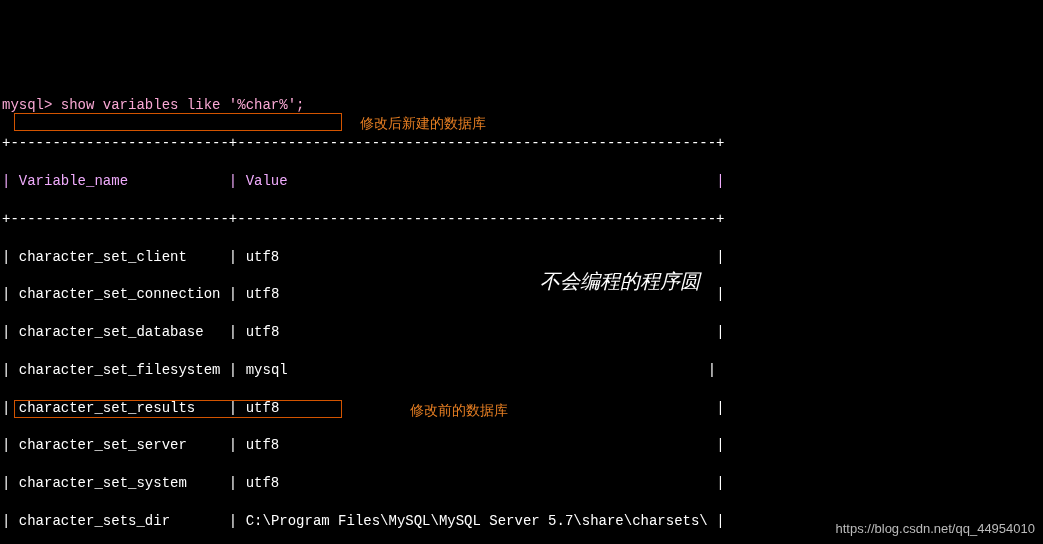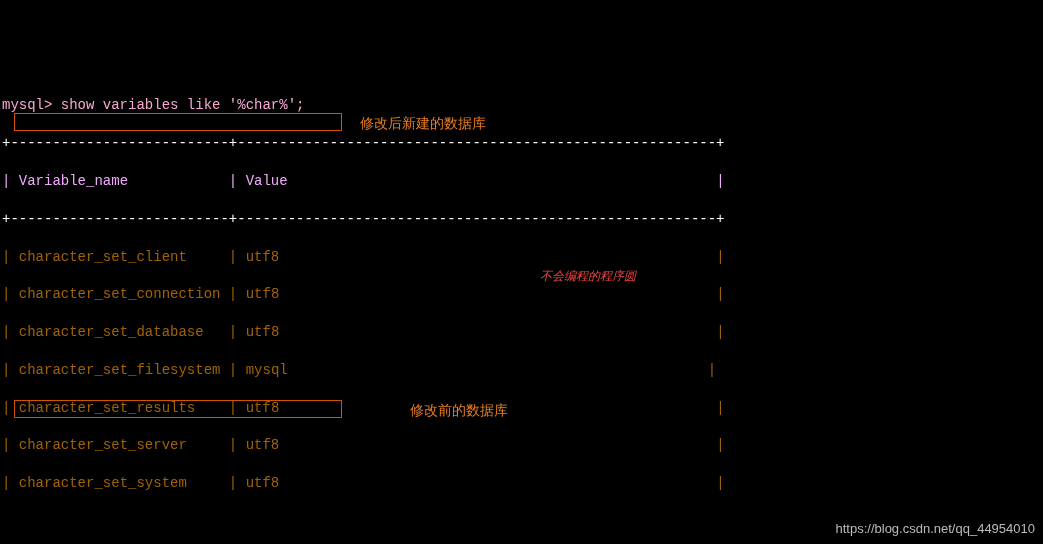--- a/index.html
+++ b/index.html
@@ -12,33 +12,33 @@
       width: 1043px;
       height: 544px;
       overflow: hidden;
       position: relative;
       white-space: pre;
     }
     .terminal { padding: 2px 2px; }
     .prompt-line { color: #f9a8d4; }
     .border-line { color: #fff; }
     .header-row { color: #f0abfc; }
-    .data-row { color: #a16207; }
+    .data-row { color: #ffffff; }
     .annotation {
       position: absolute;
       color: #e67e22;
       font-family: Arial, sans-serif;
       font-size: 14px;
       white-space: nowrap;
     }
     .watermark {
       position: absolute;
-      color: #ef4444;
+      color: #ffffff;
       font-family: 'Microsoft YaHei', Arial, sans-serif;
-      font-size: 12px;
+      font-size: 20px;
       font-style: italic;
       white-space: nowrap;
     }
     .source-url {
       position: absolute;
       right: 8px;
       bottom: 6px;
       color: #bbb;
       font-family: Arial, sans-serif;
       font-size: 13px;
@@ -60,20 +60,21 @@
 <div class="border-line">+--------------------------+---------------------------------------------------------+</div>
 <div class="header-row">| <span>Variable_name</span>            | <span>Value</span>                                                   |</div>
 <div class="border-line">+--------------------------+---------------------------------------------------------+</div>
 <div class="data-row">| <span>character_set_client</span>     | <span>utf8</span>                                                    |</div>
 <div class="data-row">| <span>character_set_connection</span> | <span>utf8</span>                                                    |</div>
 <div class="data-row">| <span>character_set_database</span>   | <span>utf8</span>                                                    |</div>
 <div class="data-row">| <span>character_set_filesystem</span> | <span>mysql</span>                                                  |</div>
 <div class="data-row">| <span>character_set_results</span>    | <span>utf8</span>                                                    |</div>
 <div class="data-row">| <span>character_set_server</span>     | <span>utf8</span>                                                    |</div>
 <div class="data-row">| <span>character_set_system</span>     | <span>utf8</span>                                                    |</div>
+<div class="data-row">| <span>character_sets_dir</span>       | <span>C:\Program Files\MySQL\MySQL Server 5.7\share\charsets\</span> |</div>
 
 
 
 
 
 
 
 
 
 

